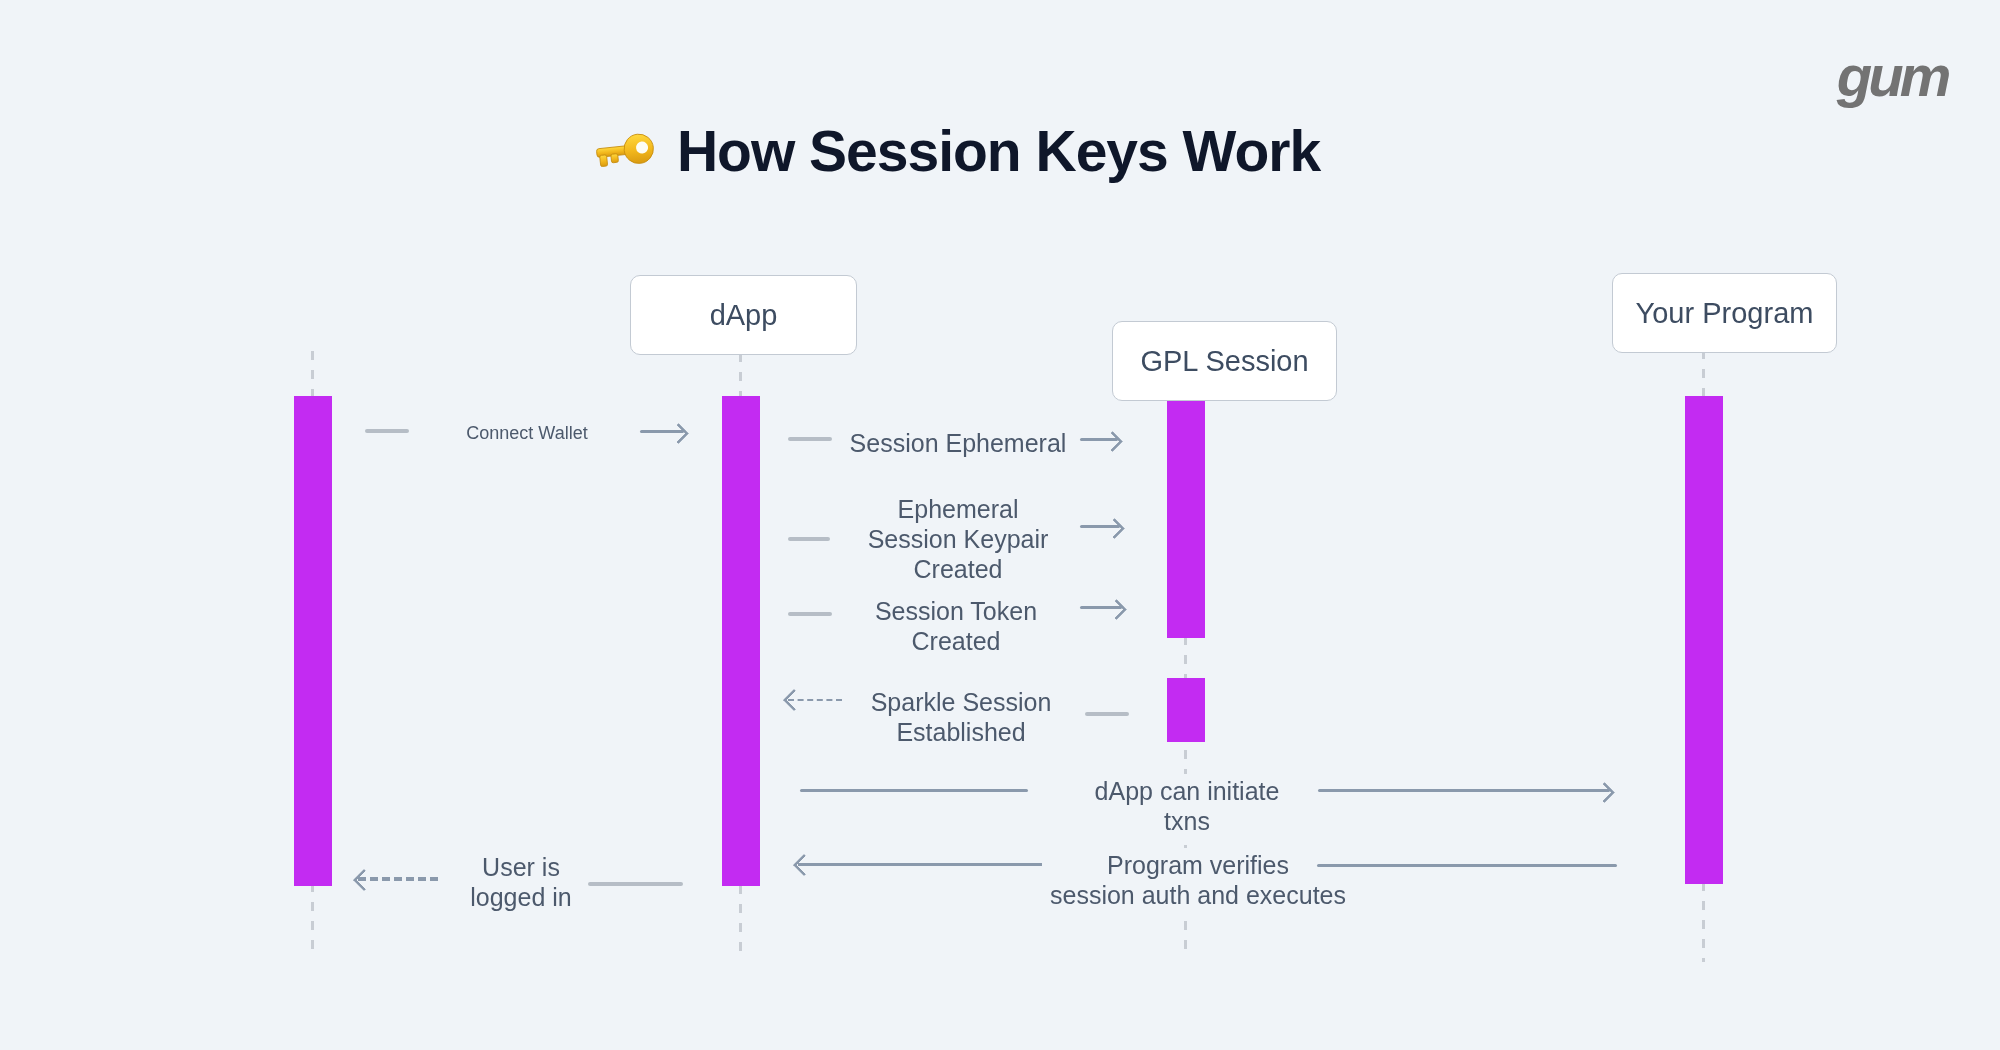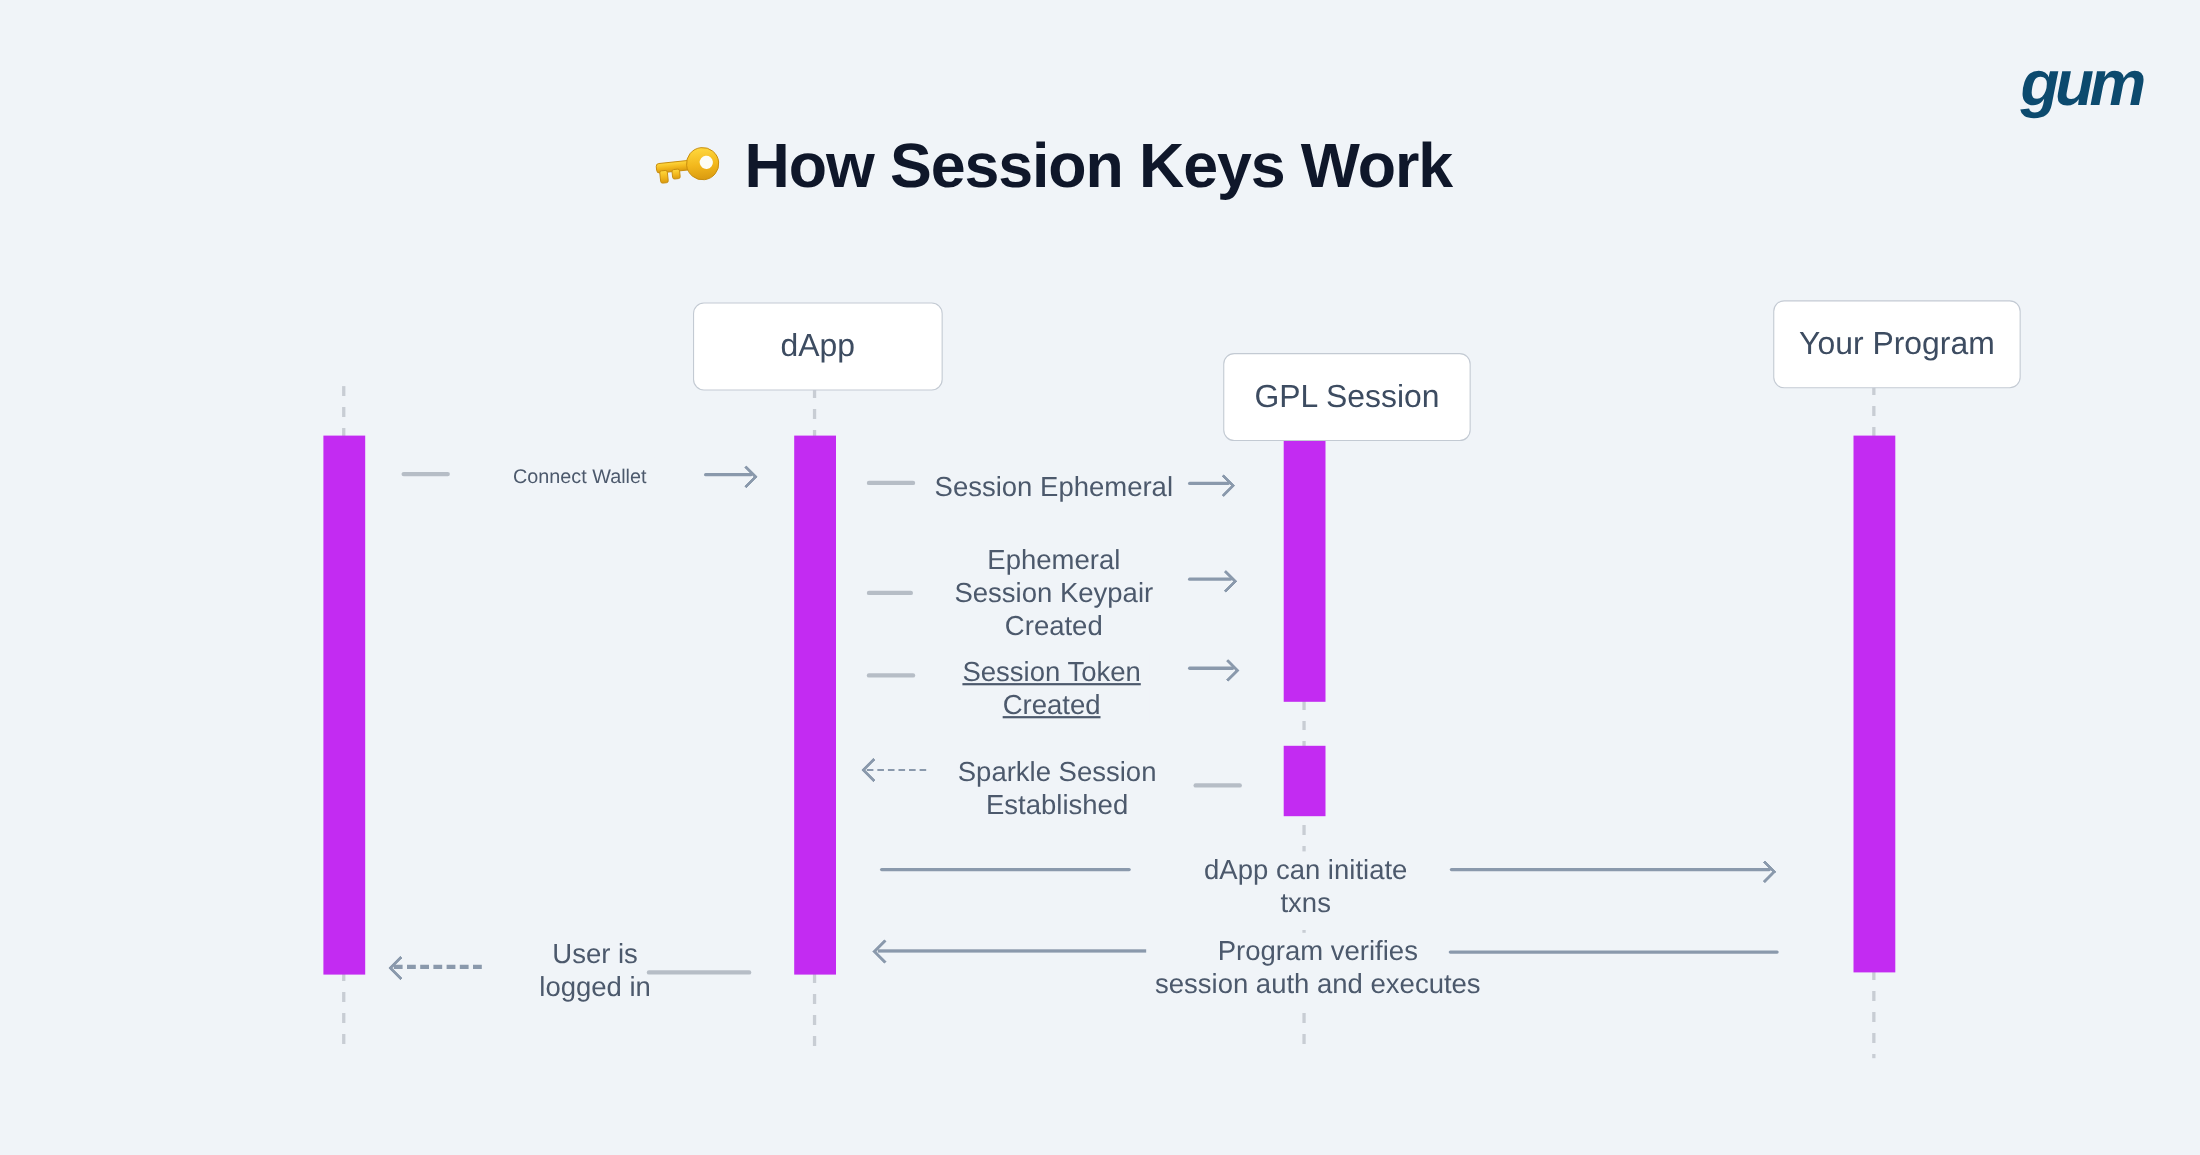--- a/index.html
+++ b/index.html
@@ -8,21 +8,21 @@
     background:#f0f4f8;
     font-family:"Liberation Sans", sans-serif;
     position:relative;overflow:hidden;
   }
   .stage{position:absolute;inset:0;}
 
   
   .logo{
     position:absolute;left:1812px;top:42px;width:160px;
     font-size:58px;font-weight:bold;font-style:italic;
-    letter-spacing:-4px;color:#0c4a6e;text-align:center;
+    letter-spacing:-4px;color:#737373;text-align:center;
   }
 
   
   .title-row{
     position:absolute;left:0;top:118px;width:1915px;
     display:flex;justify-content:center;align-items:center;gap:20px;
   }
   .title-row .key-wrap{width:62px;height:62px;transform:rotate(-6deg);}
   .title-text{
     font-size:57px;font-weight:bold;letter-spacing:-1px;color:#0f172a;
@@ -124,37 +124,37 @@
   <div class="msg-label" style="left:958px;top:426px;">Session Ephemeral</div>
   <div class="arrow-r" style="left:1080px;top:438px;width:38px;"></div>
 
   <div class="tail" style="left:788px;top:537px;width:42px;"></div>
   <div class="msg-label" style="left:958px;top:492px;">Ephemeral
 Session Keypair
 Created</div>
   <div class="arrow-r" style="left:1080px;top:525px;width:40px;"></div>
 
   <div class="tail" style="left:788px;top:612px;width:44px;"></div>
-  <div class="msg-label" style="left:956px;top:594px;text-decoration:underline;">Session Token
+  <div class="msg-label" style="left:956px;top:594px;">Session Token
 Created</div>
   <div class="arrow-r" style="left:1080px;top:606px;width:42px;"></div>
 
   <div class="dash-l" style="left:788px;top:699px;width:54px;border-top-width:2.5px;"></div>
   <div class="msg-label" style="left:961px;top:685px;">Sparkle Session
 Established</div>
   <div class="tail" style="left:1085px;top:712px;width:44px;"></div>
 
   <div class="mline" style="left:800px;top:789px;width:228px;"></div>
   <div class="msg-label" style="left:1187px;top:774px;">dApp can initiate
 txns</div>
   <div class="arrow-r" style="left:1318px;top:789px;width:292px;"></div>
 
   <div class="dash-l" style="left:798px;top:863px;width:255px;border-top-style:solid;"></div>
   <div class="msg-label" style="left:1198px;top:848px;">Program verifies
 session auth and executes</div>
   <div class="mline" style="left:1317px;top:864px;width:300px;"></div>
 
   <div class="dash-l big" style="left:358px;top:877px;width:80px;"></div>
-  <div class="msg-label" style="left:521px;top:850px;margin-left:20px;">User is
+  <div class="msg-label" style="left:521px;top:850px;">User is
 logged in</div>
   <div class="tail" style="left:588px;top:882px;width:95px;"></div>
 
 </div>
 
 </body></html>

